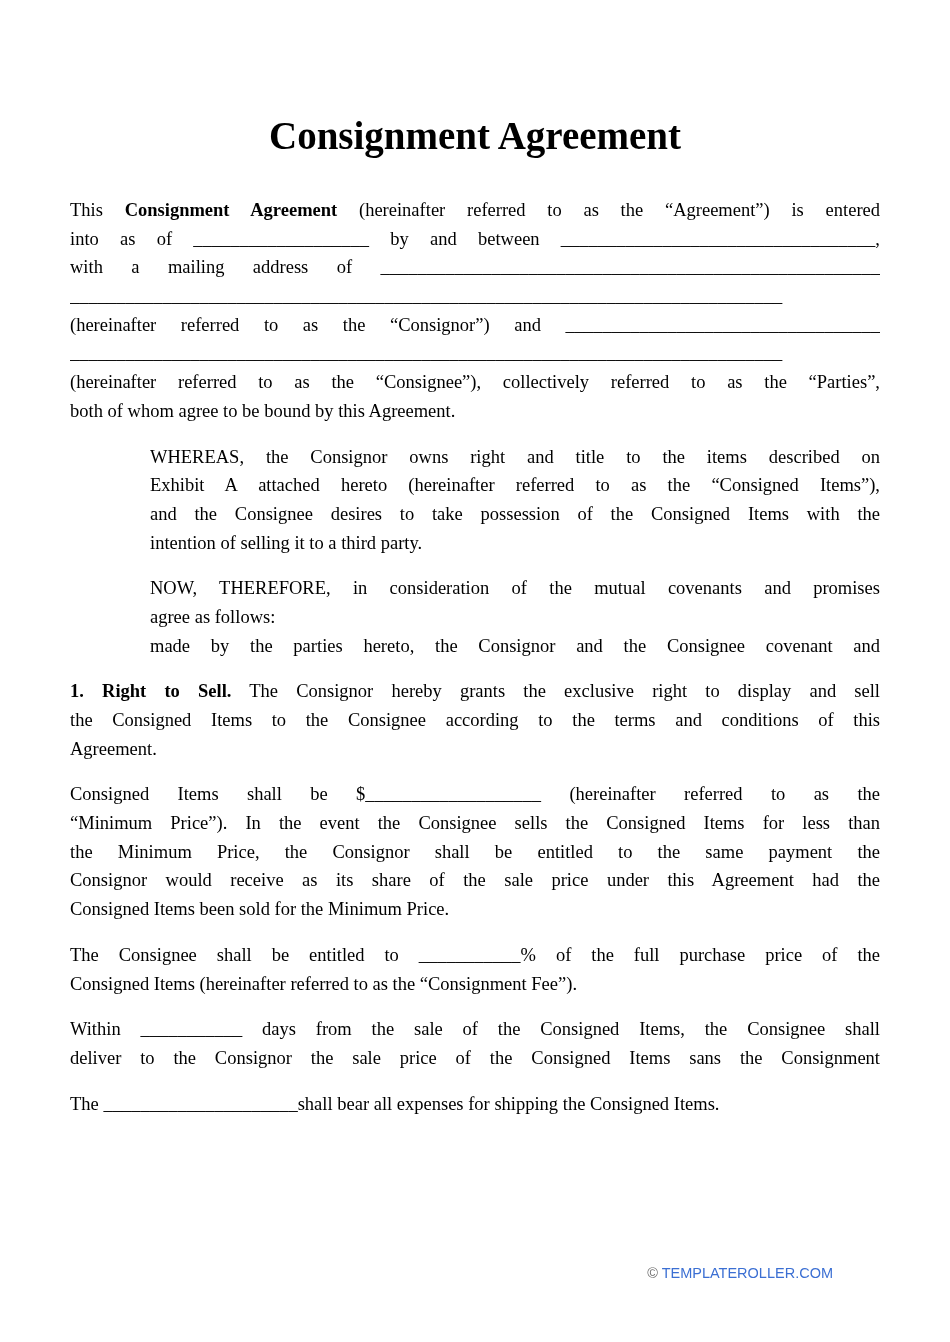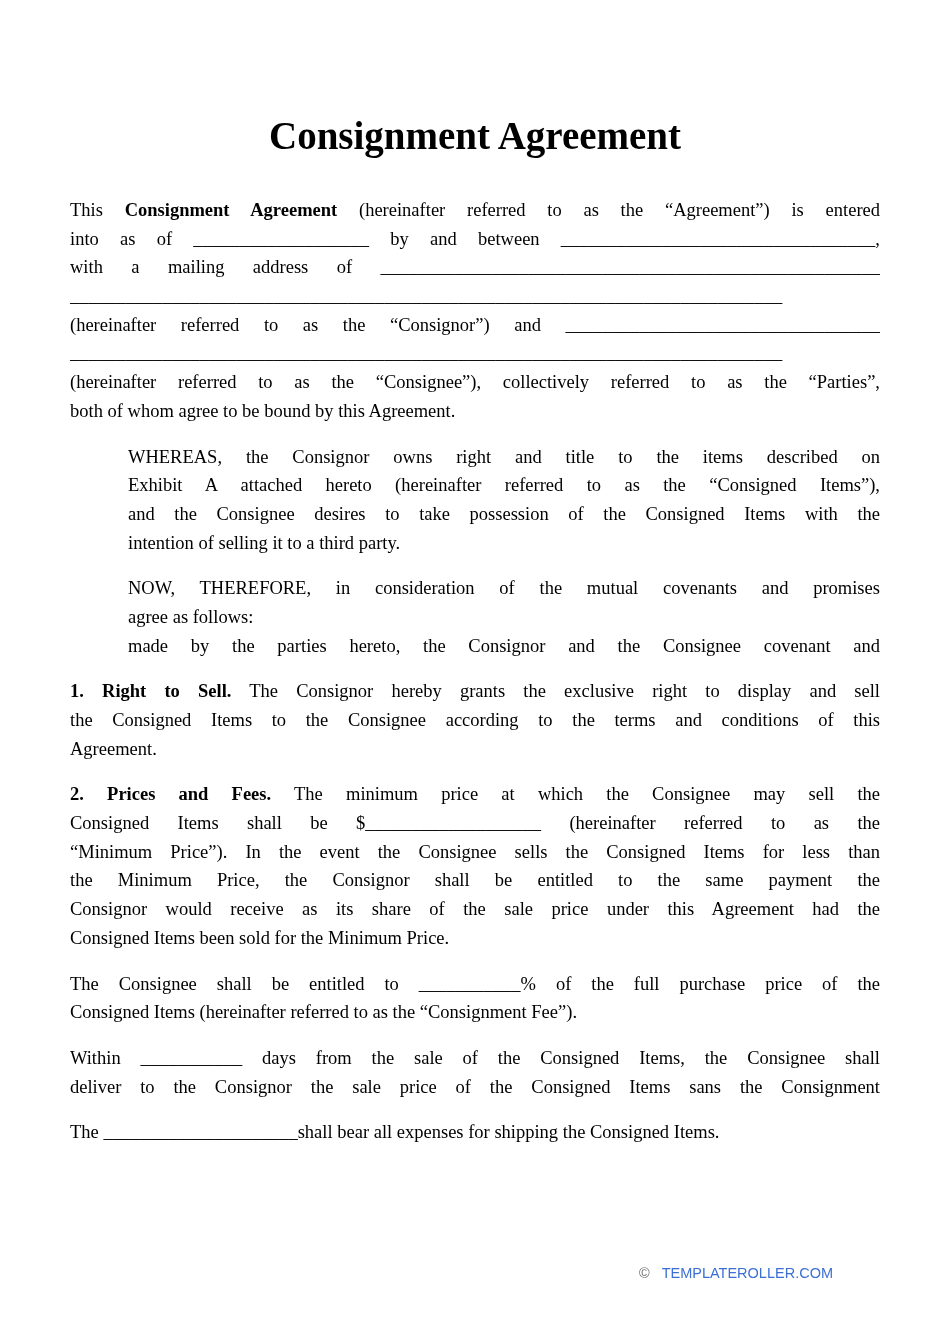--- a/index.html
+++ b/index.html
@@ -28,21 +28,21 @@
     text-align: center;
     letter-spacing: 0px;
   }
   .doc-body .para {
     margin: 17px 0;
   }
   .doc-body .para:first-child {
     margin-top: 37px;
   }
   .para.indent {
-    margin-left: 58px;
+    margin-left: 80px;
   }
   .line {
     line-height: 28.7px;
     text-align: justify;
     text-align-last: justify;
     overflow: hidden;
     max-height: 28.7px;
   }
   .line.last {
     text-align-last: left;
@@ -72,21 +72,20 @@
     font-family: "Liberation Sans", sans-serif;
     font-size: 14.5px;
     line-height: 19px;
   }
   .footer .copy {
     color: #6e6e6e;
   }
   .footer a {
     text-decoration: none;
     cursor: pointer;
-    margin-left: 8px;
   }
 </style>
 </head>
 <body>
 
 <div class="page">
   <h1 class="doc-title">Consignment Agreement</h1>
 
   <div class="doc-body">
 
@@ -110,21 +109,20 @@
         <div class="line"><span>NOW, THEREFORE, in consideration of the mutual covenants and promises</span></div>
         <div class="line last"><span>agree as follows:</span></div>
         <div class="line"><span>made by the parties hereto, the Consignor and the Consignee covenant and</span></div>
       </div>
       <div class="para">
         <div class="line"><span class="bold">1. Right to Sell.</span><span> The Consignor hereby grants the exclusive right to display and sell</span></div>
         <div class="line"><span>the Consigned Items to the Consignee according to the terms and conditions of this</span></div>
         <div class="line last"><span>Agreement.</span></div>
       </div>
       <div class="para">
-        <div class="line"><span class="bold">2. Prices and Fees.</span><span> The minimum price at which the Consignee may sell the</span></div>
         <div class="line"><span>Consigned Items shall be $</span><span class="blank">___________________</span><span> (hereinafter referred to as the</span></div>
         <div class="line"><span>“Minimum Price”). In the event the Consignee sells the Consigned Items for less than</span></div>
         <div class="line"><span>the Minimum Price, the Consignor shall be entitled to the same payment the</span></div>
         <div class="line"><span>Consignor would receive as its share of the sale price under this Agreement had the</span></div>
         <div class="line last"><span>Consigned Items been sold for the Minimum Price.</span></div>
       </div>
       <div class="para">
         <div class="line"><span>The Consignee shall be entitled to </span><span class="blank">___________</span><span>% of the full purchase price of the</span></div>
         <div class="line last"><span>Consigned Items (hereinafter referred to as the “Consignment Fee”).</span></div>
       </div>

